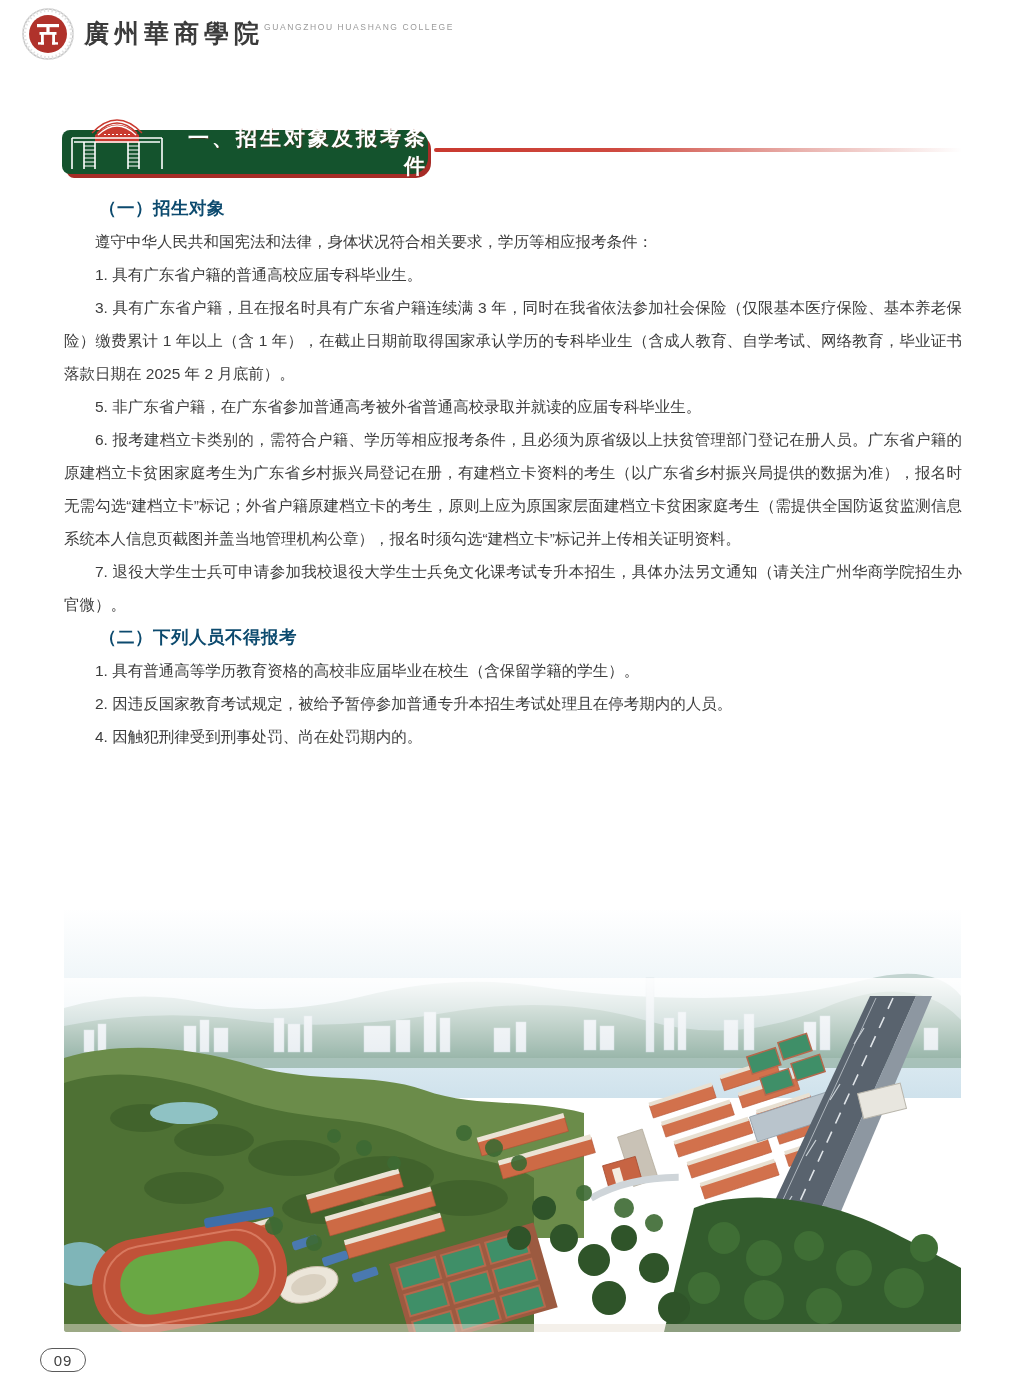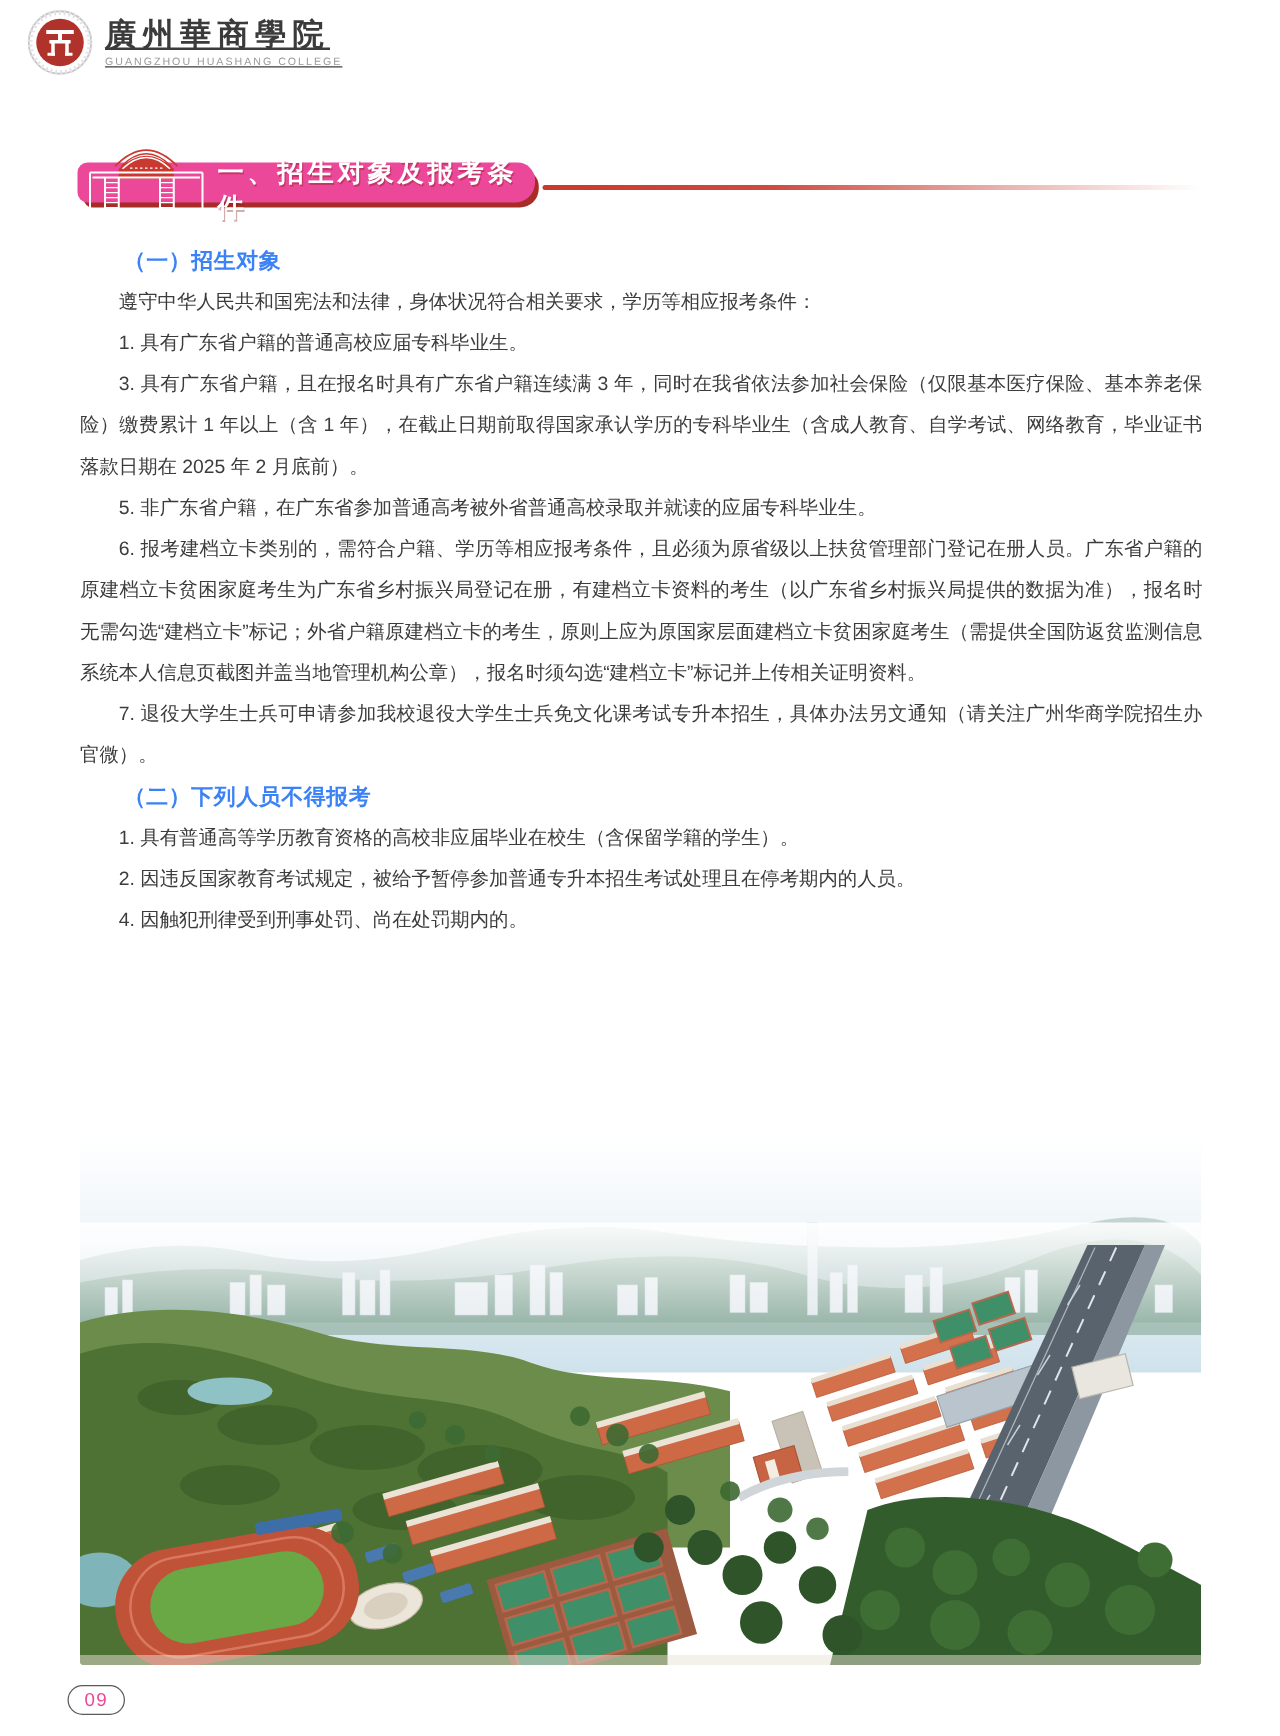--- a/index.html
+++ b/index.html
@@ -2,51 +2,51 @@
 <html><head>
 <meta charset="utf-8">
 <style>
   html,body{margin:0;padding:0;background:#ffffff;}
   .page{position:relative;width:1024px;height:1389px;background:#ffffff;overflow:hidden;
         font-family:"Liberation Sans","DejaVu Sans",sans-serif;color:#3c3c3c;}
 
   
   .logo{position:absolute;left:22px;top:8px;display:flex;align-items:center;gap:10px;}
   .logo-emblem{width:52px;height:52px;flex:0 0 auto;}
-  .logo-text{display:flex;flex-direction:column;line-height:1.1;text-decoration:underline;}
+  .logo-text{display:flex;line-height:1.1;}
   .logo-cn{font-family:"DejaVu Serif","Liberation Serif",serif;font-size:25px;font-weight:600;
            color:#3b3b3b;letter-spacing:5px;}
   .logo-en{font-size:8.5px;color:#9a9a9a;letter-spacing:1.6px;margin-top:3px;}
 
   
   .banner-row{position:absolute;left:62px;top:112px;width:900px;height:66px;}
-  .banner-bar{position:absolute;left:0;top:18px;width:366px;height:32px;background:#ec4899;
+  .banner-bar{position:absolute;left:0;top:18px;width:366px;height:44px;background:#14532d;
               border-radius:8px 14px 16px 8px;box-shadow:4px 5px 0 -1px #a72c27;
-              display:flex;align-items:center;}
+              display:flex;align-items:center;text-align:right;}
   .banner-icon{position:absolute;left:2px;top:-17px;width:106px;height:61px;}
   .banner-title{position:absolute;left:112px;top:0;height:44px;display:flex;align-items:center;
                 color:#ffffff;font-size:21px;font-weight:bold;letter-spacing:3px;
                 text-shadow:1px 1px 0 rgba(130,20,15,.35);}
   .banner-line{position:absolute;left:372px;top:36px;width:528px;height:4px;border-radius:2px;
                background:linear-gradient(to right,#c9392f 0%,#cf4a40 35%,rgba(207,86,76,.45) 70%,rgba(207,86,76,0) 100%);}
 
   
   .content{position:absolute;left:64px;top:192px;width:898px;font-size:15.5px;line-height:33px;
            text-align:justify;}
   .content p{margin:0;text-indent:2em;}
-  .sec-heading{color:#3b82f6;font-weight:bold;font-size:17.5px;text-indent:1.9em;letter-spacing:.5px;}
+  .sec-heading{color:#0c4a6e;font-weight:bold;font-size:17.5px;text-indent:1.9em;letter-spacing:.5px;}
 
   
   .photo{position:absolute;left:64px;top:908px;width:897px;height:424px;border-radius:3px;overflow:hidden;}
   .photo svg{display:block;width:100%;height:100%;}
 
   
-  .page-num{position:absolute;left:54px;top:1348px;min-width:26px;padding:0 9px;height:22px;
+  .page-num{position:absolute;left:40px;top:1348px;min-width:26px;padding:0 9px;height:22px;
             border:1.5px solid #5a5a5a;border-radius:12px;display:flex;align-items:center;justify-content:center;
-            font-size:15px;color:#ec4899;letter-spacing:1px;}
+            font-size:15px;color:#404040;letter-spacing:1px;}
 </style>
 </head>
 <body>
 
 <div class="page">
 
   <div class="logo">
     <svg class="logo-emblem" viewBox="0 0 52 52">
       <circle cx="26" cy="26" r="25" fill="#ffffff" stroke="#c7c7c7" stroke-width="1.5"></circle>
       <circle cx="26" cy="26" r="24" fill="none" stroke="#e2e2e2" stroke-width="4" stroke-dasharray="1.5 2.5"></circle>

